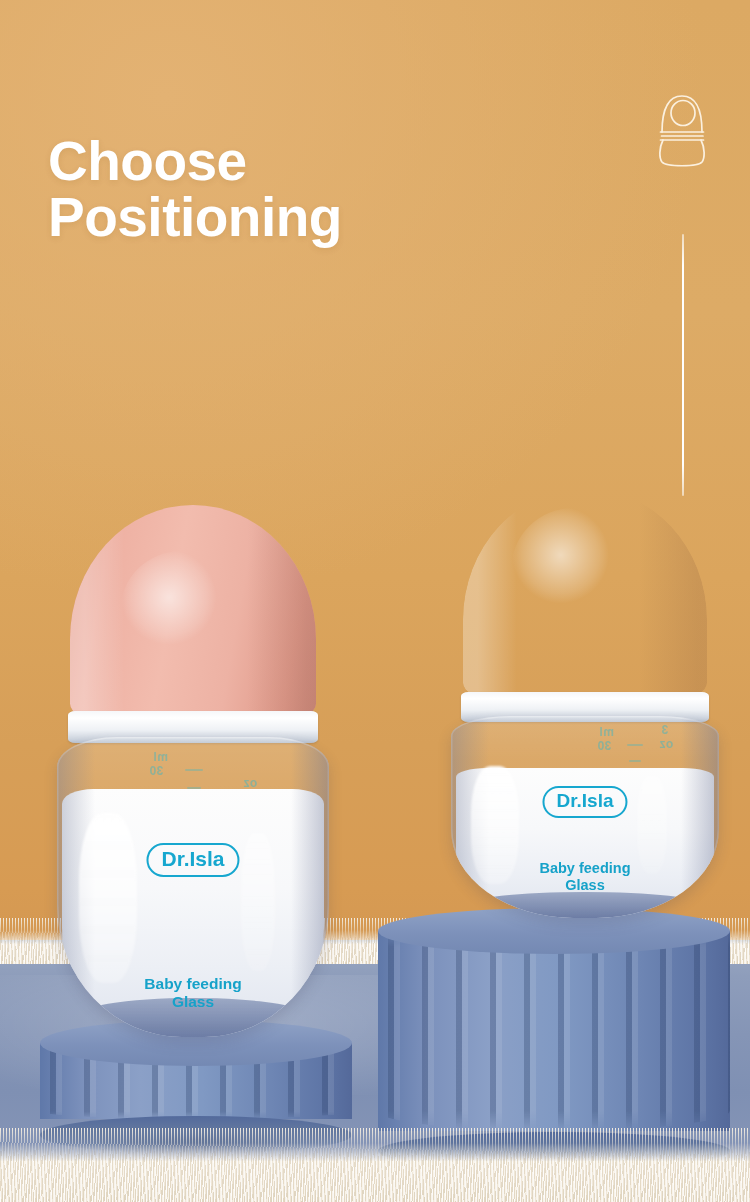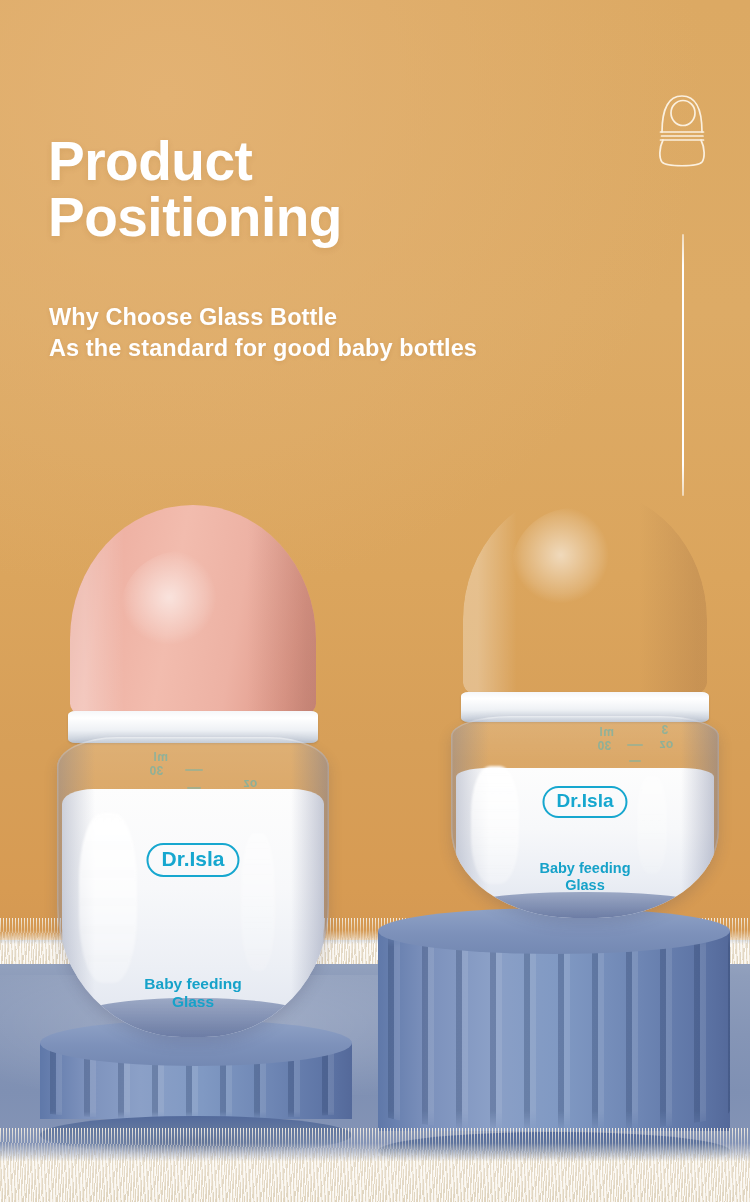--- a/index.html
+++ b/index.html
@@ -193,24 +193,22 @@
   .mark-tick{
     position:absolute; height:2px;
     background:rgba(90,180,180,.42); border-radius:2px;
   }
 </style>
 </head>
 <body>
 
 <div class="stage">
 
-  <div class="title">Product
+  <div class="title">Choose
 Positioning</div>
-  <div class="subtitle">Why Choose Glass Bottle
-As the standard for good baby bottles</div>
 
   <div class="icon-bottle">
     <svg viewBox="0 0 64 76" width="64" height="76" fill="none" stroke="#fbf0df" stroke-width="1.7" stroke-linecap="round" stroke-linejoin="round">
       <path d="M12 40 C12 18 18 4 32 4 C46 4 52 18 52 40"></path>
       <ellipse cx="33" cy="21" rx="12" ry="12.5"></ellipse>
       <path d="M10.5 40 H53.5"></path>
       <path d="M10.5 48 H53.5"></path>
       <path d="M11.5 44 H53"></path>
       <path d="M13 48 C9 56 9 66 12 70 C16 75 48 75 52 70 C55 66 55 56 51 48"></path>
     </svg>

